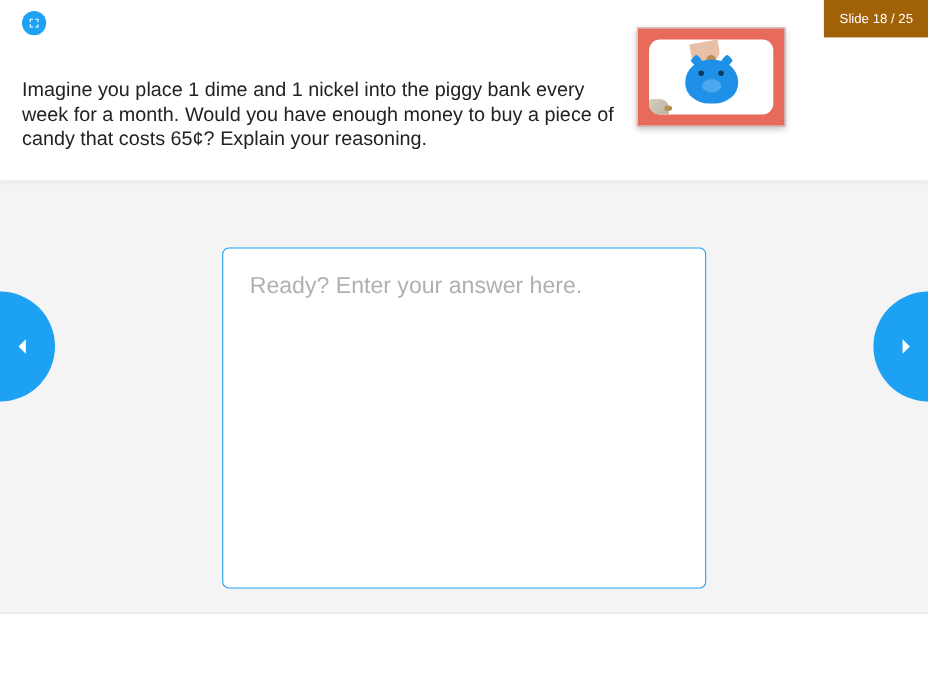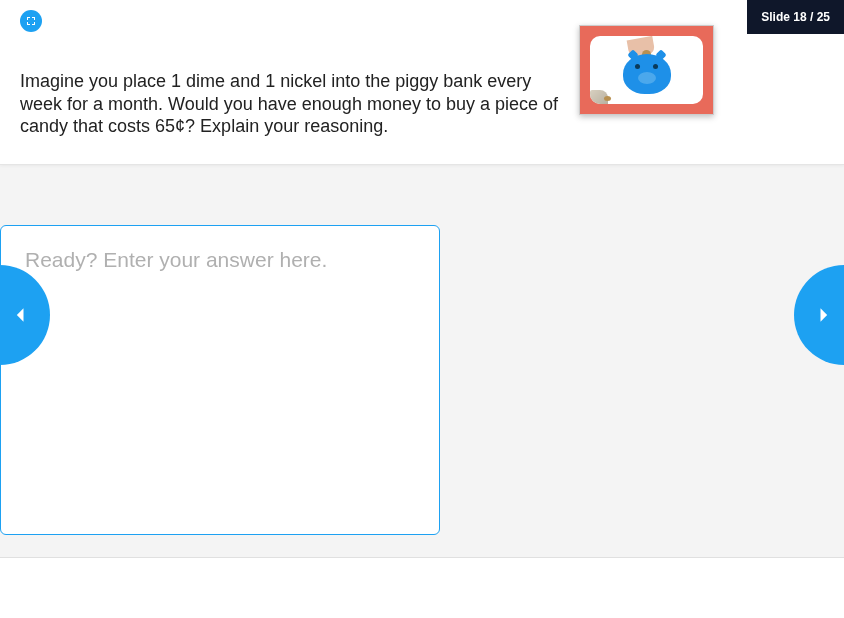--- a/index.html
+++ b/index.html
@@ -150,31 +150,32 @@
       left: 14px;
       width: 7px;
       height: 5px;
       background: #b89050;
       border-radius: 50%;
     }
     .slide-counter {
       position: absolute;
       top: 0;
       right: 0;
-      background: #0f172a;
+      background: #a16207;
       color: #ffffff;
       font-size: 12px;
       padding: 10px 14px;
-      font-weight: 700;
+      font-weight: 400;
     }
     .answer-section {
       background: #f4f4f4;
       height: 393px;
       display: flex;
       align-items: flex-start;
+      justify-content: center;
       padding-top: 60px;
       border-bottom: 1px solid #e0e0e0;
     }
     .answer-box {
       width: 440px;
       height: 310px;
       background: #ffffff;
       border: 1.5px solid #1da1f2;
       border-radius: 6px;
       padding: 22px 24px;

